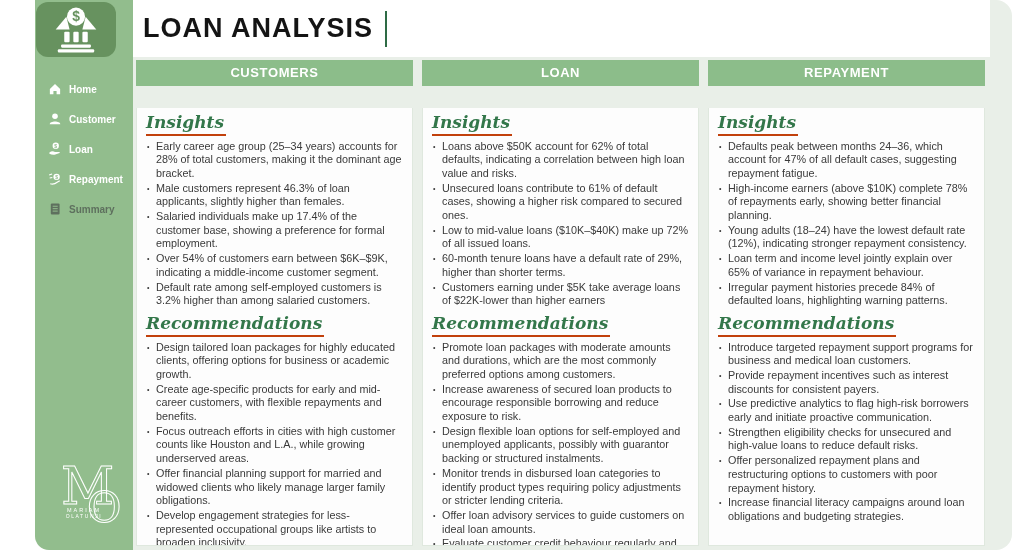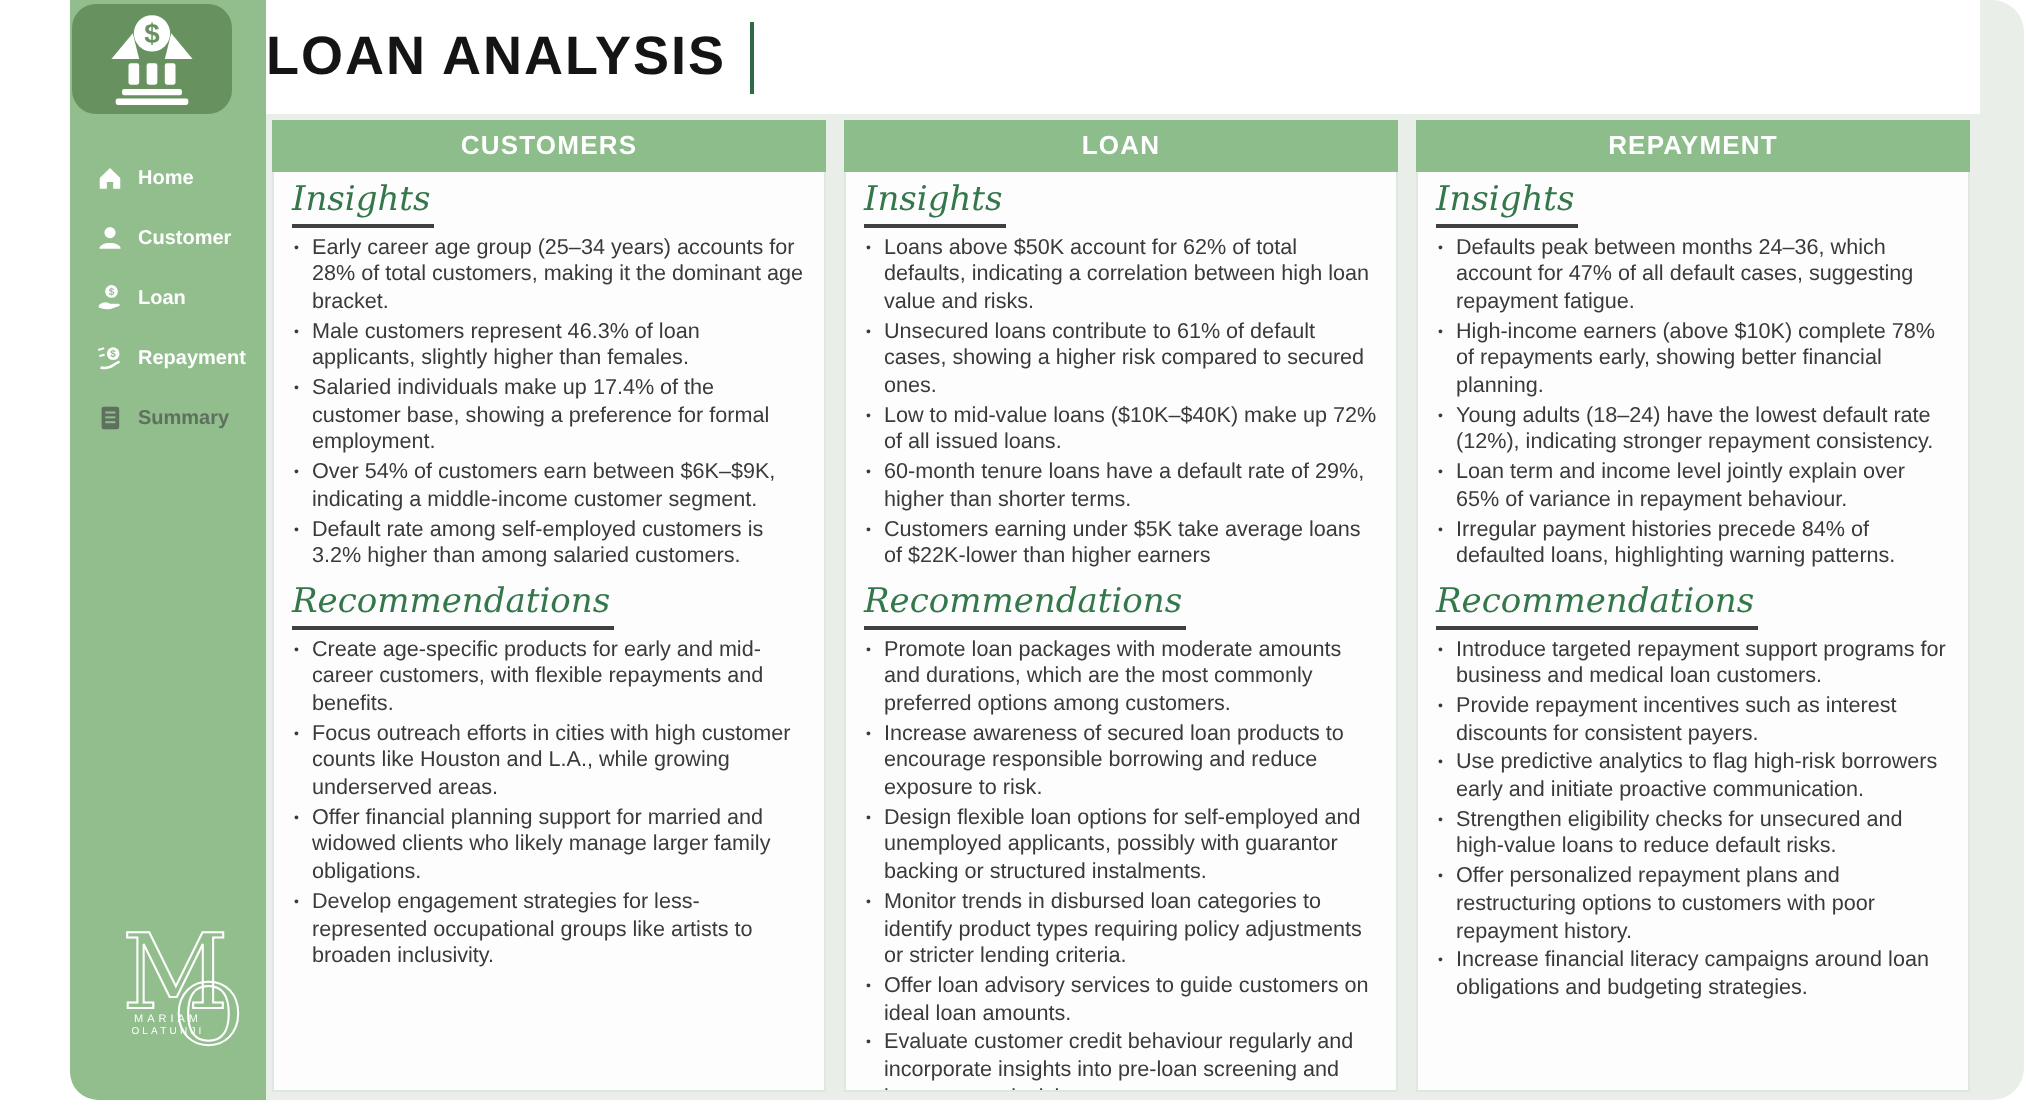--- a/index.html
+++ b/index.html
@@ -22,36 +22,36 @@
   .nav-item svg { flex:0 0 auto; }
 
   
   .brand { position:absolute; left:35px; top:452px; width:98px; height:95px; text-align:center; }
   .brand-names { position:absolute; left:0; top:55px; width:98px; color:#ffffff; }
   .brand-line1 { font-size:5.5px; letter-spacing:2px; }
   .brand-line2 { font-size:5px; letter-spacing:1.6px; }
 
   
   .header-strip { position:absolute; left:133px; top:0; width:857px; height:57px;
-                  background:#ffffff; display:flex; align-items:center; }
+                  background:#ffffff; display:flex; align-items:center; padding-left:10px; }
   .page-title { font-size:27px; font-weight:800; letter-spacing:1px; color:#141414; }
   .title-sep { width:2px; height:36px; background:#2e6b45; margin:0 10px 0 12px; }
   .page-subtitle { font-family:"DejaVu Serif",serif; font-style:italic; font-size:22px; color:#2f7a4a; }
 
   
   .content { position:absolute; left:136px; top:60px; width:849px; height:486px;
              display:flex; gap:9px; align-items:stretch; }
-  .card { flex:1 1 0; display:flex; flex-direction:column; min-width:0; }
+  .card { flex:1 1 0; display:flex; flex-direction:column; min-width:0;gap:22px; }
   .card-bar { background:#8cbd8a; color:#ffffff; text-align:center; font-weight:bold;
               font-size:13px; letter-spacing:0.6px; padding:5px 0 6px; }
   .card-body { background:#fdfdfd; border:1px solid #dfe8de; border-top:none; flex:1;
                padding:3px 9px 8px 9px; overflow:hidden; }
-  .sec-title { font-family:"DejaVu Serif",serif; font-style:italic; font-weight:normal;
+  .sec-title { font-family:"DejaVu Serif",serif; font-style:italic; font-weight:bold;
                color:#33774a; font-size:17px; display:inline-block; line-height:1.15;
-               border-bottom:2px solid #404040; padding:0 2px 1px 0; margin:2px 0 4px 0; }
+               border-bottom:2px solid #c2410c; padding:0 2px 1px 0; margin:2px 0 4px 0; }
   .sec-title.rec { margin-top:5px; }
   ul.bullets { list-style:none; }
   ul.bullets li { position:relative; padding-left:10px; font-size:10.8px; color:#3a3a3a;
                   line-height:1.27; margin-bottom:1px; }
   ul.bullets li::before { content:"•"; position:absolute; left:1px; top:0; font-size:7px;
                           line-height:14px; color:#3a3a3a; }
 </style>
 </head>
 <body>
 
@@ -144,20 +144,21 @@
 
         <li>Early career age group (25–34 years) accounts for 28% of total customers, making it the dominant age bracket.</li>
             <li>Male customers represent 46.3% of loan applicants, slightly higher than females.</li>
             <li>Salaried individuals make up 17.4% of the customer base, showing a preference for formal employment.</li>
             <li>Over 54% of customers earn between $6K–$9K, indicating a middle-income customer segment.</li>
             <li>Default rate among self-employed customers is 3.2% higher than among salaried customers.</li>
           </ul>
         <div class="sec-title rec">Recommendations</div>
         <ul class="bullets">
 
+        <li>Design tailored loan packages for highly educated clients, offering options for business or academic growth.</li>
             <li>Create age-specific products for early and mid-career customers, with flexible repayments and benefits.</li>
             <li>Focus outreach efforts in cities with high customer counts like Houston and L.A., while growing underserved areas.</li>
             <li>Offer financial planning support for married and widowed clients who likely manage larger family obligations.</li>
             <li>Develop engagement strategies for less-represented occupational groups like artists to broaden inclusivity.</li>
           </ul>
       </div>
     </div>
 
     <div class="card">
       <div class="card-bar">LOAN</div>

